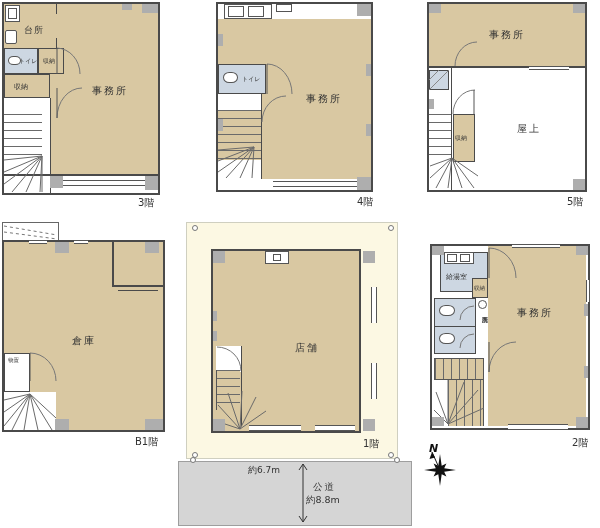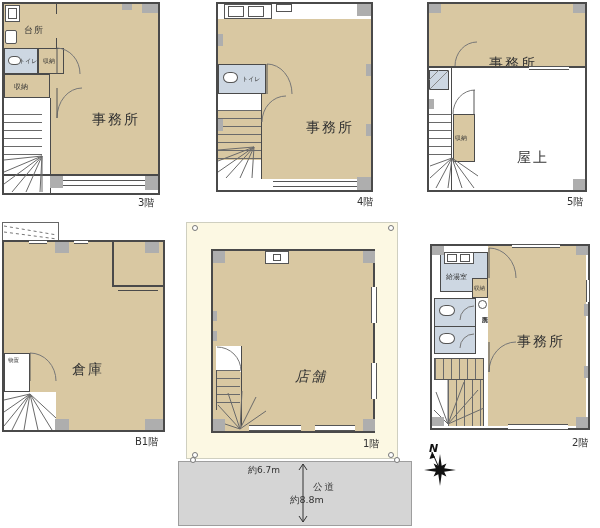--- a/index.html
+++ b/index.html
@@ -11,21 +11,21 @@
   .group{position:absolute;}
   .room{position:absolute;}
   .tan{background:#d9c8a2;}
   .blue{background:#cdd7e2;}
   .bordered{border:1px solid #4a4a4a;}
   .wall{position:absolute;background:#4a4a4a;}
   .pillar{position:absolute;background:#aeaeae;}
   .window{position:absolute;background:#fff;border-top:1px solid #555;border-bottom:1px solid #555;}
   .windowv{position:absolute;background:#fff;border-left:1px solid #555;border-right:1px solid #555;}
   .rlabel{position:absolute;font-size:9px;color:#333;white-space:nowrap;letter-spacing:1px;}
-  .t10{font-size:14px;letter-spacing:2px;margin-top:27px;}
+  .t10{font-size:10px;letter-spacing:2px;}
   .t7{font-size:7px;letter-spacing:0;}
   .t6{font-size:6px;letter-spacing:0;}
   .t5{font-size:5.5px;letter-spacing:0;}
   .floor-label{position:absolute;font-size:10px;color:#333;white-space:nowrap;}
   .stepsH{background-image:repeating-linear-gradient(to bottom,#6a6a6a 0 1px,transparent 1px 8px);}
   .stepsV{background-image:repeating-linear-gradient(to right,#6a6a6a 0 1px,transparent 1px 8px);}
   .fixture{position:absolute;background:#fff;border:1px solid #555;}
   .dot{position:absolute;width:6px;height:6px;border:1px solid #777;border-radius:50%;background:#fff;}
   .toilet{position:absolute;background:#fff;border:1px solid #555;border-radius:45%/55%;}
   .vtext{writing-mode:vertical-rl;}
@@ -207,21 +207,21 @@
       <div class="window" style="left:70px;top:-2px;width:14px;height:4px;"></div>
     </div>
     <div class="floor-label" style="left:133px;top:213px;">B1階</div>
   </div>
 
   <div class="lot abs" style="left:186px;top:222px;width:212px;height:237px;background:#fcf8e3;border:1px solid #cfcfc0;">
     <div class="dot" style="left:5px;top:2px;"></div>
     <div class="dot" style="left:201px;top:2px;"></div>
     <div class="dot" style="left:5px;top:229px;"></div>
     <div class="dot" style="left:201px;top:229px;"></div>
-    <div class="plan" style="left:24px;top:26px;width:164px;height:184px;background:#d9c8a2;font-style:italic;">
+    <div class="plan" style="left:24px;top:26px;width:150px;height:184px;background:#d9c8a2;">
       <div class="rlabel t10" style="left:82px;top:90px;">店舗</div>
       <div class="fixture" style="left:52px;top:0;width:24px;height:13px;"></div>
       <div class="fixture" style="left:60px;top:3px;width:8px;height:7px;"></div>
       <div class="room" style="left:3px;top:95px;width:26px;height:26px;background:#fff;"></div>
       <svg style="left:4px;top:96px;" width="24" height="24" viewBox="0 0 24 24">
           <path d="M0 0 A24 24 0 0 1 24 24" fill="none" stroke="#777" stroke-width="1"></path>
         </svg>
       <div class="room tan stepsH" style="left:3px;top:119px;width:24px;height:40px;border-left:1px solid #555;"></div>
       <div class="wall" style="left:28px;top:95px;width:1px;height:80px;"></div>
       <svg style="left:3px;top:140px;" width="52" height="40" viewBox="0 0 52 40">
@@ -307,21 +307,21 @@
   <div class="dot" style="left:394px;top:457px;"></div>
   <div class="abs" style="left:248px;top:464px;font-size:9px;color:#333;">約6.7m</div>
   <svg style="left:296px;top:462px;" width="14" height="62" viewBox="0 0 14 62">
       <g stroke="#333" stroke-width="1" fill="none">
         <line x1="7" y1="2" x2="7" y2="60"></line>
         <polyline points="3,8 7,2 11,8"></polyline>
         <polyline points="3,54 7,60 11,54"></polyline>
       </g>
     </svg>
   <div class="abs" style="left:313px;top:481px;font-size:9.5px;color:#333;letter-spacing:2px;">公道</div>
-  <div class="abs" style="left:290px;top:494px;font-size:9.5px;color:#333;">約8.8m</div>
+  <div class="abs" style="left:306px;top:494px;font-size:9.5px;color:#333;">約8.8m</div>
 
   <div class="group" style="left:420px;top:442px;width:50px;height:70px;">
     <div class="abs" style="left:9px;top:0;font-size:11px;color:#111;font-weight:bold;font-style:italic;">N</div>
     <svg style="left:0;top:8px;" width="40" height="46" viewBox="0 0 40 46">
       <path fill="#111" d="M20 4 L21.7 15.8 L26.4 13.6 L24.2 18.3 L36 20 L24.2 21.7 L26.4 26.4 L21.7 24.2 L20 36 L18.3 24.2 L13.6 26.4 L15.8 21.7 L4 20 L15.8 18.3 L13.6 13.6 L18.3 15.8 Z"></path>
       <line x1="20" y1="20" x2="12" y2="2" stroke="#111" stroke-width="1"></line>
       <polygon points="12,2 9.5,9 15,7.5" fill="#111"></polygon>
     </svg>
   </div>
 

